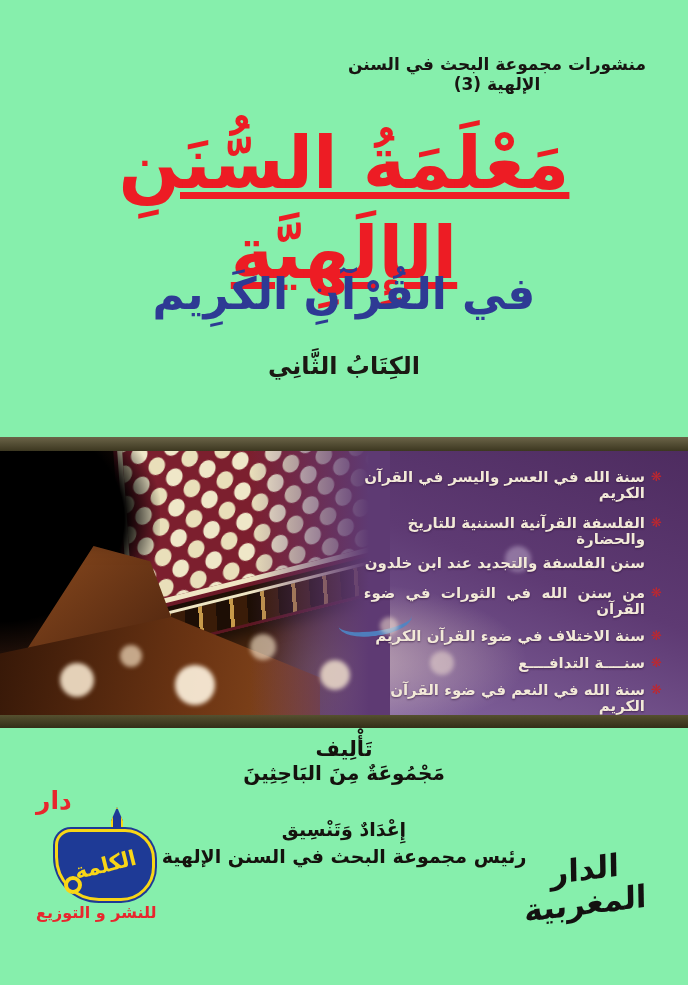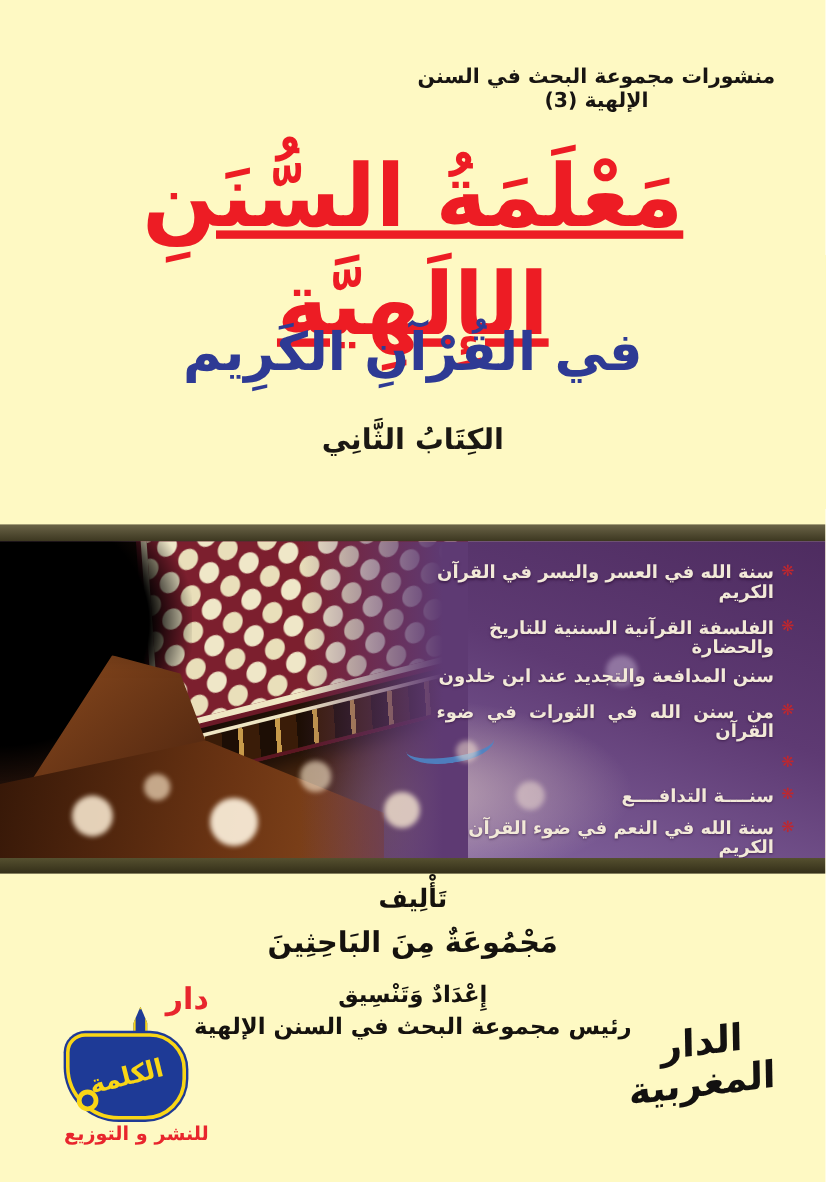--- a/index.html
+++ b/index.html
@@ -1,20 +1,20 @@
 <!DOCTYPE html>
 <html lang="ar"><head>
 <meta charset="utf-8">
 <style>
   * { margin:0; padding:0; box-sizing:border-box; }
   html,body { background:#ffffff; }
   body { font-family:"DejaVu Sans", sans-serif; }
   .page {
     position:relative; width:688px; height:985px; margin:0 auto;
-    background:#fef9c3; overflow:hidden;
+    background:#86efac; overflow:hidden;
   }
 
   
   .series-note {
     position:absolute; top:54px; right:26px; width:330px;
     direction:rtl; text-align:center;
     font-size:17px; font-weight:bold; color:#181512;
   }
 
   
@@ -124,33 +124,33 @@
   }
   .topic .spacer { flex:0 0 17px; }
   .topic.spread .t { word-spacing:5px; }
 
   
   .credits {
     position:absolute; top:737px; left:0; right:0;
     direction:rtl; text-align:center; color:#15120e;
   }
   .credits .authored-label { font-size:21px; font-weight:bold; }
-  .credits .author { font-size:24px; font-weight:bold; margin-top:10px; }
+  .credits .author { font-size:20px; font-weight:bold; margin-top:0; }
   .prep {
     position:absolute; top:818px; left:0; right:0;
     direction:rtl; text-align:center; color:#15120e;
   }
   .prep .prep-label { font-size:19px; font-weight:bold; }
   .prep .preparer  { font-size:29px; font-weight:bold; margin-top:4px; }
   .prep .prep-title{ font-size:19px; font-weight:bold; margin-top:5px; }
 
   
   .pub-left {
-    position:absolute; left:36px; top:820px; width:138px;
-    text-align:right; direction:rtl;
+    position:absolute; left:36px; top:788px; width:138px;
+    text-align:left; direction:rtl;
   }
   .pub-left .dar { color:#e8262d; font-size:25px; font-weight:bold; line-height:1; }
   .scroll-wrap { position:relative; width:100px; height:86px; margin:2px auto 2px; }
   .pen {
     position:absolute; left:56px; top:-8px; width:12px; height:40px;
     background:#1e3a96; clip-path:polygon(50% 0,100% 35%,100% 100%,0 100%,0 35%);
     box-shadow:0 0 0 2px #f9d616 inset;
   }
   .scroll {
     position:absolute; left:0; top:14px; width:100px; height:72px;
@@ -214,28 +214,29 @@
         <div class="topic">
           <span class="bullet">❋</span>
           <span class="t">سنة الله في العسر واليسر في القرآن الكريم</span>
         </div>
         <div class="topic">
           <span class="bullet">❋</span>
           <span class="t">الفلسفة القرآنية السننية للتاريخ والحضارة</span>
         </div>
         <div class="topic cont">
           <span class="spacer"></span>
-          <span class="t">سنن المدافعة والتجديد عند ابن خلدون</span>
+          <span class="t">سنن الفلسفة والتجديد عند ابن خلدون</span>
         </div>
         <div class="topic spread">
           <span class="bullet">❋</span>
           <span class="t">من سنن الله في الثورات في ضوء القرآن</span>
         </div>
         <div class="topic tight">
           <span class="bullet">❋</span>
+          <span class="t">سنة الاختلاف في ضوء القرآن الكريم</span>
         </div>
         <div class="topic tight">
           <span class="bullet">❋</span>
           <span class="t">سنــــة التدافــــع</span>
         </div>
         <div class="topic tight">
           <span class="bullet">❋</span>
           <span class="t">سنة الله في النعم في ضوء القرآن الكريم</span>
         </div>
 

